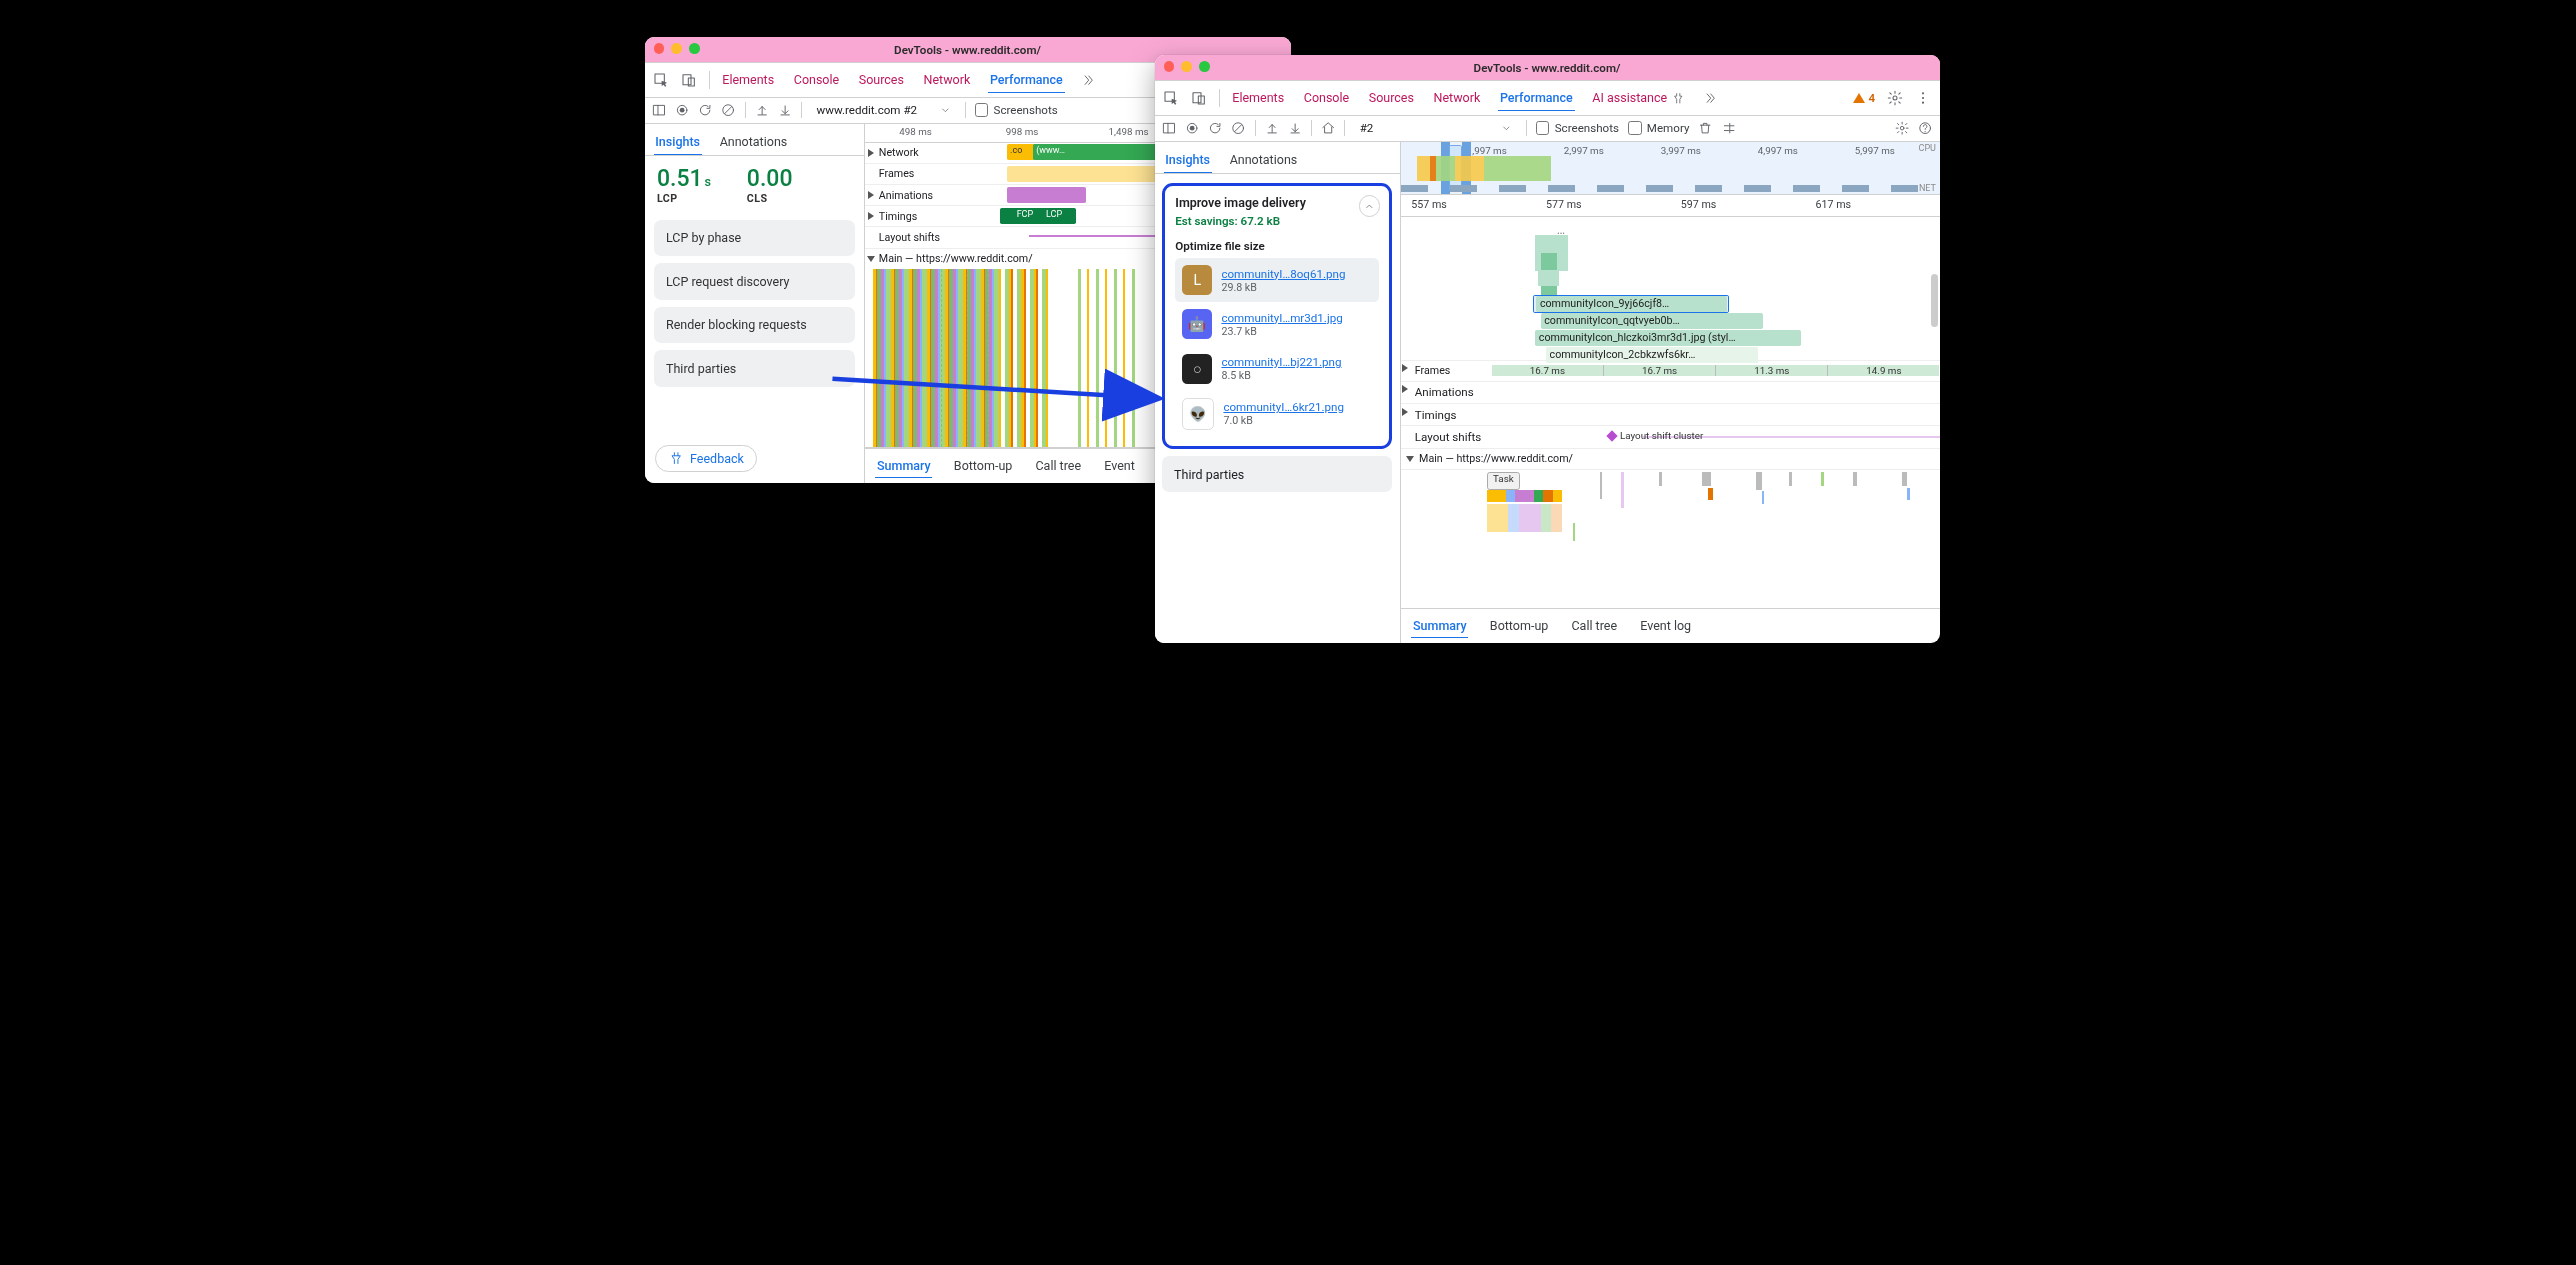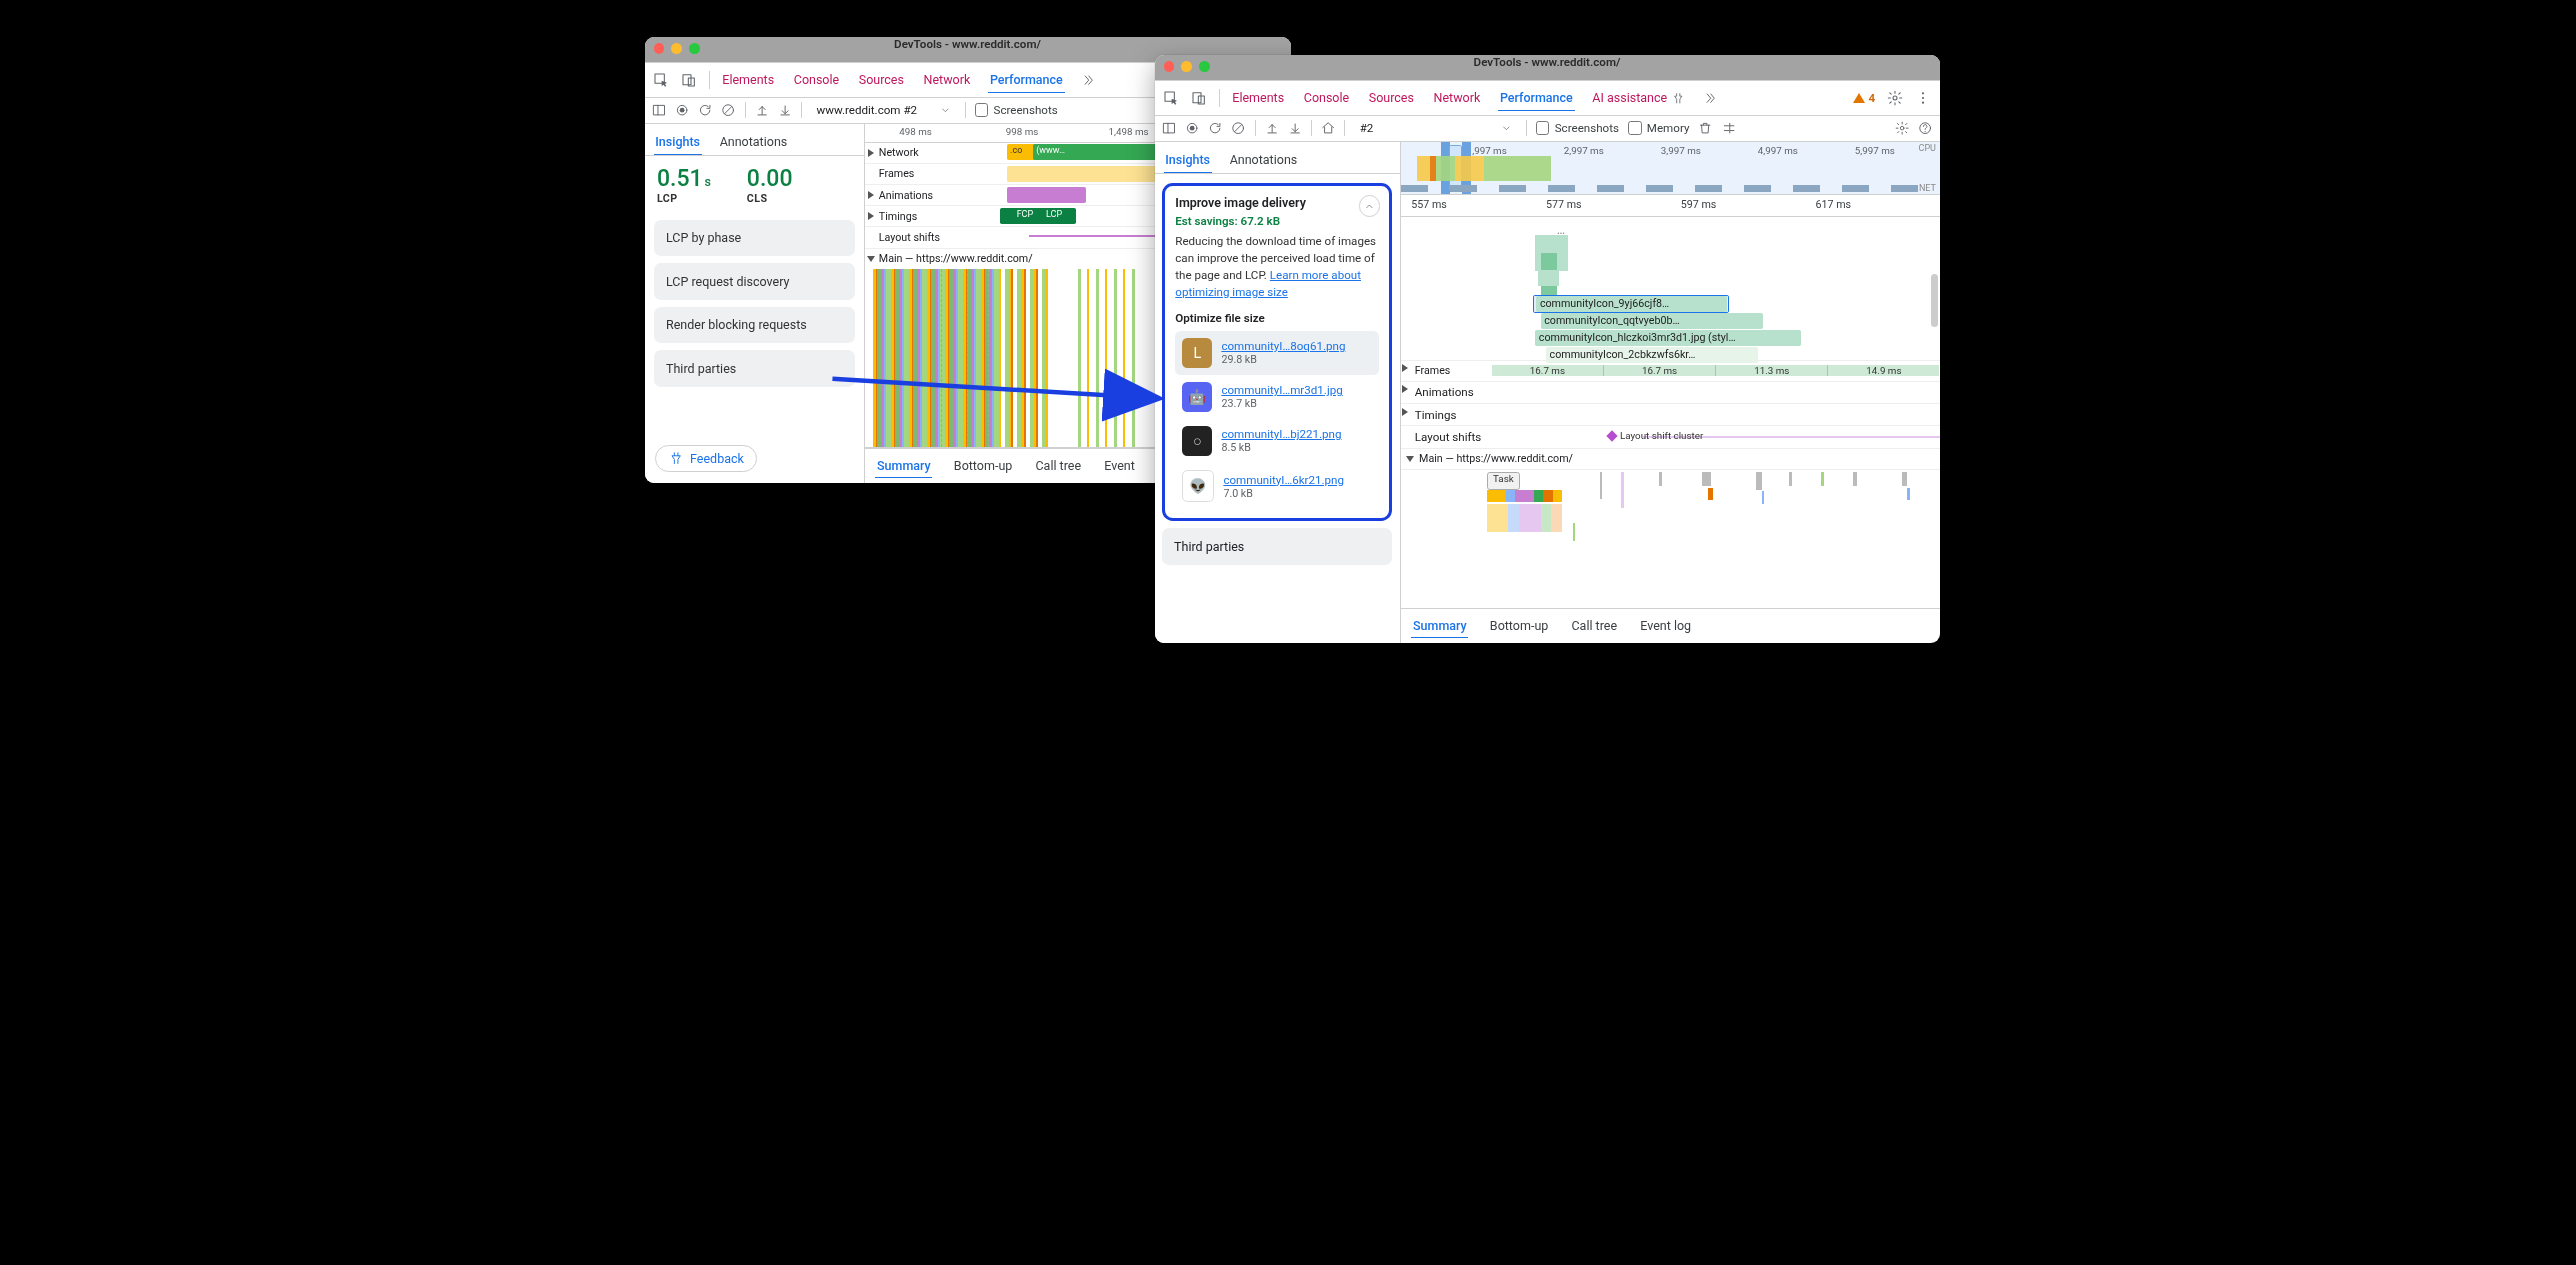--- a/index.html
+++ b/index.html
@@ -21,21 +21,21 @@
   .stage{position:relative;width:1387px;height:687px;margin:0 auto;}
   .window{
     position:absolute;background:#fff;border-radius:9px;
     box-shadow:0 9px 27px rgba(0,0,0,.35),0 0 0 0.9px rgba(0,0,0,.05);
     overflow:hidden;display:flex;flex-direction:column;
   }
   .win-left{left:50px;top:37px;width:646px;height:446px;z-index:1}
   .win-right{left:560px;top:55px;width:785px;height:588px;z-index:2}
 
   
-  .titlebar{height:25px;display:flex;justify-content:center;position:relative;border-bottom:0.9px solid var(--border);background:#a3a3a3}
+  .titlebar{height:25px;display:flex;align-items:center;justify-content:center;position:relative;border-bottom:0.9px solid var(--border);background:#f9a8d4}
   .traffic{position:absolute;left:9px;top:6.2px;display:flex;gap:7.1px}
   .traffic span{width:10.7px;height:10.7px;border-radius:50%;display:block}
   .traffic .r{background:#ff5f57}
   .traffic .y{background:#febc2e}
   .traffic .g{background:#28c840}
   .title{font-weight:600;color:#2b2b2b}
 
   
   .tabsbar{display:flex;align-items:center;gap:10.7px;padding:3.6px 7.1px;border-bottom:0.9px solid var(--border)}
   .tabsbar .iconbtn{width:18px;height:18px;display:flex;align-items:center;justify-content:center;color:#555}
@@ -519,23 +519,20 @@
         </div>
 
         <div class="insight-card">
           <div class="collapse">
               <svg class="icon" viewBox="0 0 24 24" style="width:10.7px;height:10.7px">
                 <path d="M6 15l6-6 6 6"></path>
               </svg>
             </div>
           <h3>Improve image delivery</h3>
           <div class="savings">Est savings: 67.2 kB</div>
-          <div class="desc">
-            <span>Reducing the download time of images can improve the perceived load time of the page and LCP. </span><a href="#">Learn more about optimizing image size</a>
-          </div>
           <div class="section-h">Optimize file size</div>
 
           <div class="file-item selected">
             <div class="thumb" style="background:#b88a3e" title="L">
                 <span>L</span>
               </div>
             <div>
                 <div class="fname">communityI…8oq61.png</div>
                 <div class="fsize">29.8 kB</div>
               </div>

